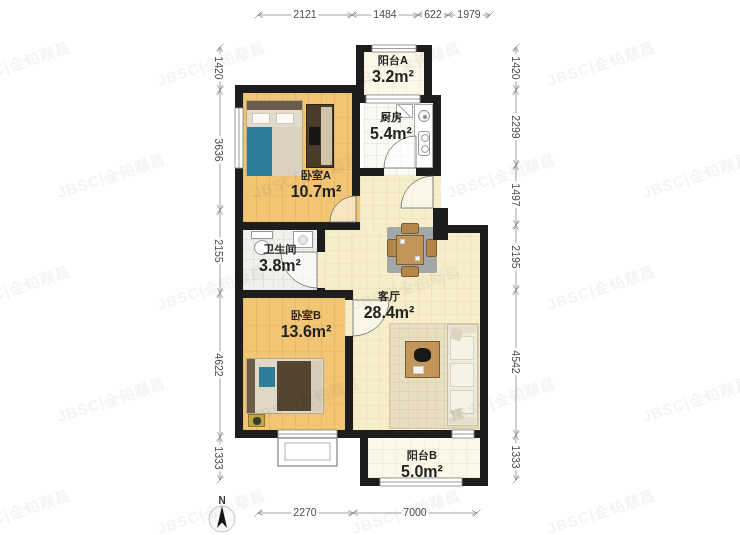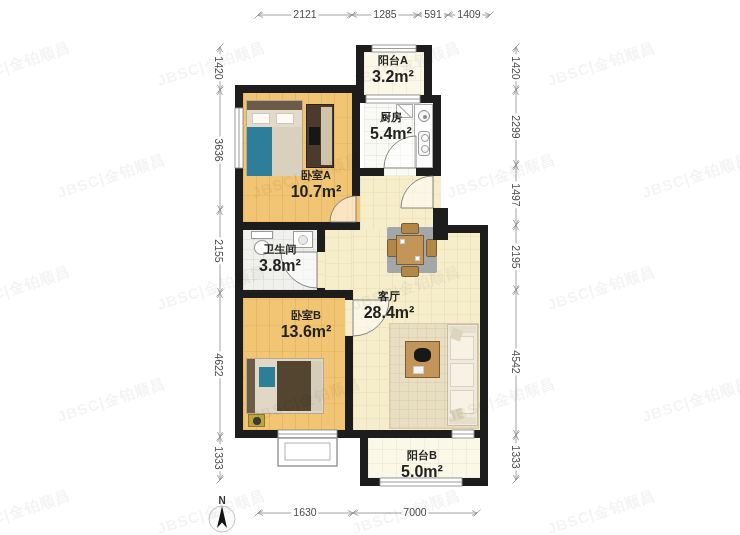--- a/index.html
+++ b/index.html
@@ -278,25 +278,25 @@
     <div class="room-label" style="left:306px;top:326px">
       <span class="rname">卧室B</span>
         <span class="rarea">13.6m²</span>
       </div>
     <div class="room-label" style="left:422px;top:466px">
       <span class="rname">阳台B</span>
         <span class="rarea">5.0m²</span>
       </div>
 
     <div class="dim-label" style="left:305px;top:14px">2121</div>
-    <div class="dim-label" style="left:385px;top:14px">1285</div>
-    <div class="dim-label" style="left:433px;top:14px">591</div>
-    <div class="dim-label" style="left:469px;top:14px">1409</div>
-
-    <div class="dim-label" style="left:305px;top:512px">1630</div>
+    <div class="dim-label" style="left:385px;top:14px">1484</div>
+    <div class="dim-label" style="left:433px;top:14px">622</div>
+    <div class="dim-label" style="left:469px;top:14px">1979</div>
+
+    <div class="dim-label" style="left:305px;top:512px">2270</div>
     <div class="dim-label" style="left:415px;top:512px">7000</div>
 
     <div class="dim-label vert" style="left:219px;top:68px">1420</div>
     <div class="dim-label vert" style="left:219px;top:150px">3636</div>
     <div class="dim-label vert" style="left:219px;top:251px">2155</div>
     <div class="dim-label vert" style="left:219px;top:365px">4622</div>
     <div class="dim-label vert" style="left:219px;top:458px">1333</div>
 
     <div class="dim-label vert" style="left:516px;top:68px">1420</div>
     <div class="dim-label vert" style="left:516px;top:127px">2299</div>

